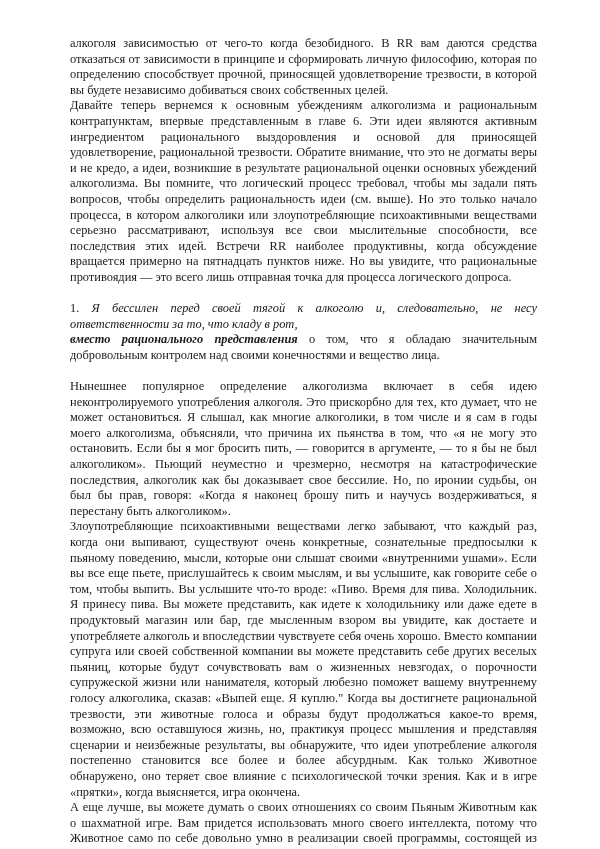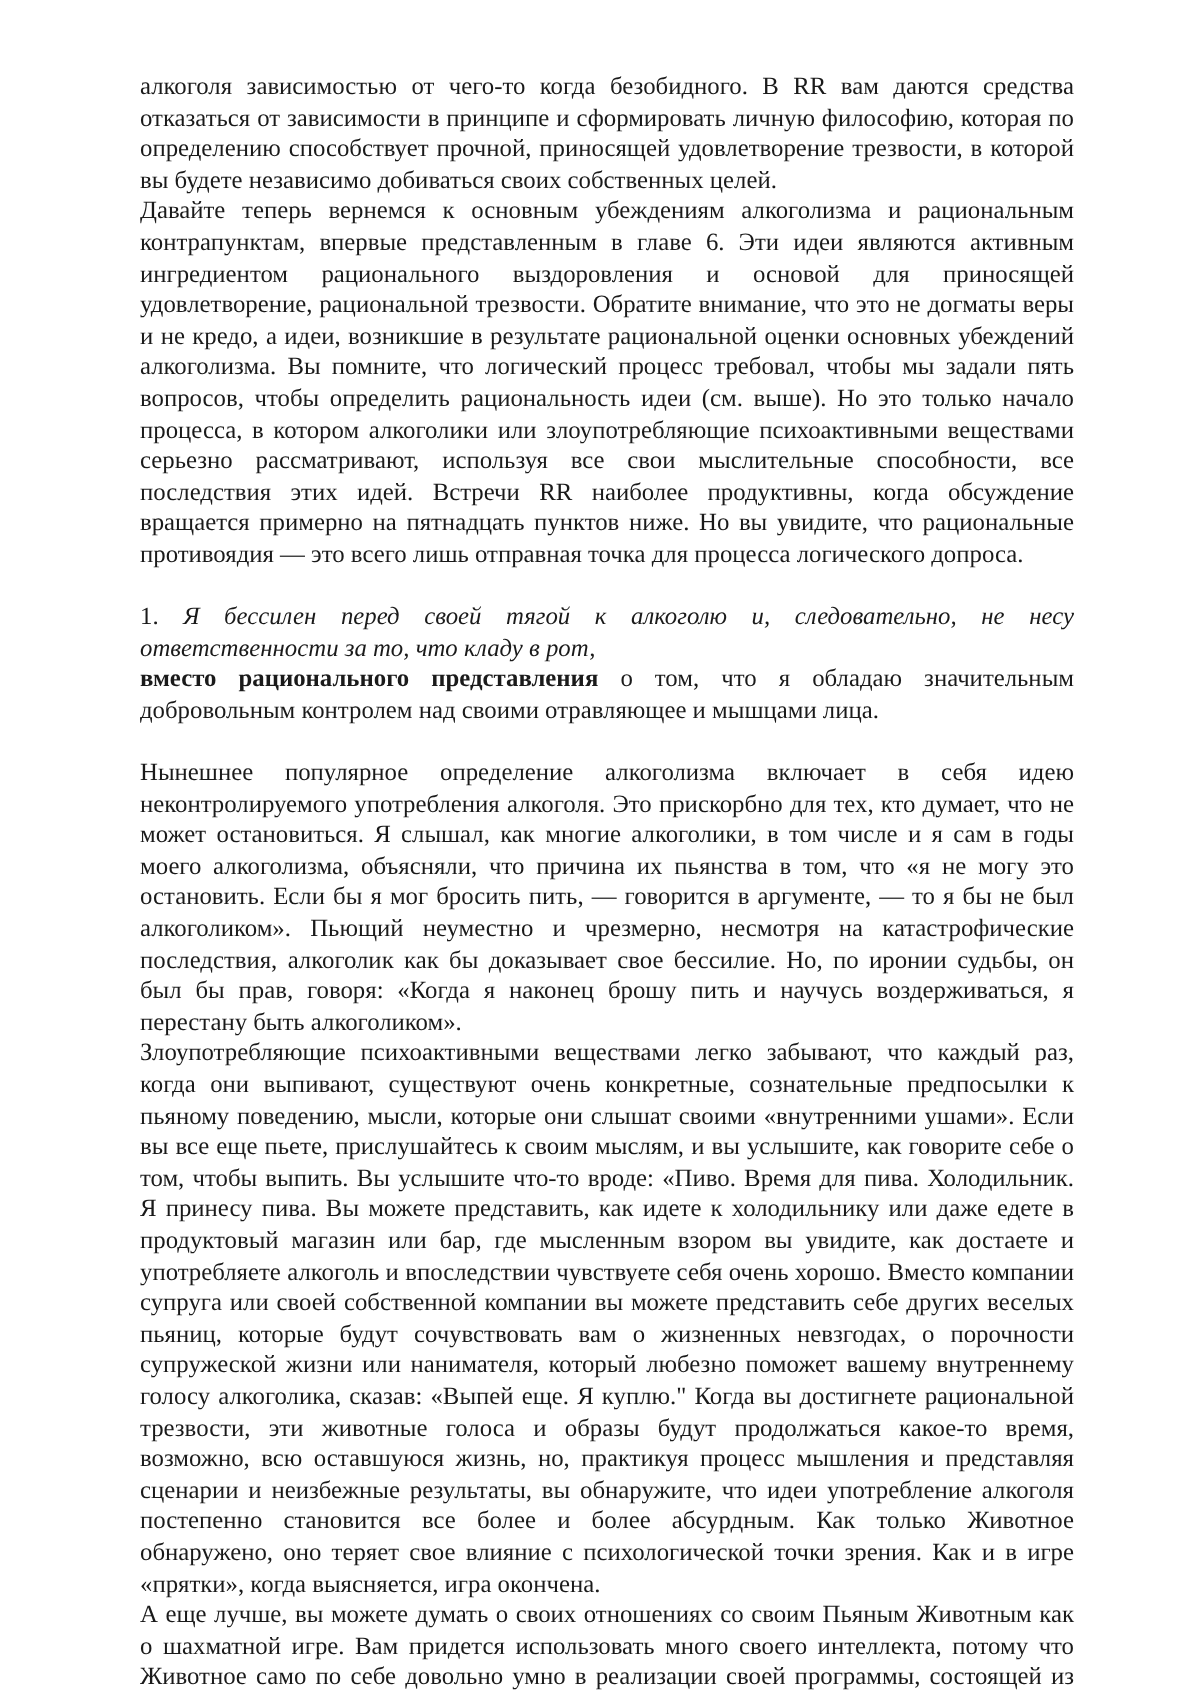--- a/index.html
+++ b/index.html
@@ -11,33 +11,33 @@
     width: 467px;
     font-family: "Liberation Serif", "DejaVu Serif", serif;
     font-size: 12.4px;
     line-height: 15.6px;
     color: #1a1a1a;
     text-align: justify;
   }
   .page p { margin: 0; }
   .gap { height: 15.6px; }
   .it { font-style: italic; margin-top: 16px; }
-  .b { font-weight: bold; }
+  .b { font-weight: bold; font-style: italic; }
   .last-left { text-align-last: left; }
 </style>
 </head>
 <body>
 
 <div class="page">
   <p>алкоголя зависимостью от чего-то когда безобидного. В RR вам даются средства отказаться от зависимости в принципе и сформировать личную философию, которая по определению способствует прочной, приносящей удовлетворение трезвости, в которой вы будете независимо добиваться своих собственных целей.</p>
   <p>Давайте теперь вернемся к основным убеждениям алкоголизма и рациональным контрапунктам, впервые представленным в главе 6. Эти идеи являются активным ингредиентом рационального выздоровления и основой для приносящей удовлетворение, рациональной трезвости. Обратите внимание, что это не догматы веры и не кредо, а идеи, возникшие в результате рациональной оценки основных убеждений алкоголизма. Вы помните, что логический процесс требовал, чтобы мы задали пять вопросов, чтобы определить рациональность идеи (см. выше). Но это только начало процесса, в котором алкоголики или злоупотребляющие психоактивными веществами серьезно рассматривают, используя все свои мыслительные способности, все последствия этих идей. Встречи RR наиболее продуктивны, когда обсуждение вращается примерно на пятнадцать пунктов ниже. Но вы увидите, что рациональные противоядия — это всего лишь отправная точка для процесса логического допроса.</p>
   <div class="gap"></div>
   <p class="last-left">
     <span>1. </span><span class="it">Я бессилен перед своей тягой к алкоголю и, следовательно, не несу ответственности за то, что кладу в рот,</span>
   </p>
   <p>
-    <span class="b">вместо рационального представления</span><span> о том, что я обладаю значительным добровольным контролем над своими отравляющее и мышцами лица.</span>
+    <span class="b">вместо рационального представления</span><span> о том, что я обладаю значительным добровольным контролем над своими конечностями и вещество лица.</span>
   </p>
   <div class="gap"></div>
   <p>Нынешнее популярное определение алкоголизма включает в себя идею неконтролируемого употребления алкоголя. Это прискорбно для тех, кто думает, что не может остановиться. Я слышал, как многие алкоголики, в том числе и я сам в годы моего алкоголизма, объясняли, что причина их пьянства в том, что «я не могу это остановить. Если бы я мог бросить пить, — говорится в аргументе, — то я бы не был алкоголиком». Пьющий неуместно и чрезмерно, несмотря на катастрофические последствия, алкоголик как бы доказывает свое бессилие. Но, по иронии судьбы, он был бы прав, говоря: «Когда я наконец брошу пить и научусь воздерживаться, я перестану быть алкоголиком».</p>
   <p>Злоупотребляющие психоактивными веществами легко забывают, что каждый раз, когда они выпивают, существуют очень конкретные, сознательные предпосылки к пьяному поведению, мысли, которые они слышат своими «внутренними ушами». Если вы все еще пьете, прислушайтесь к своим мыслям, и вы услышите, как говорите себе о том, чтобы выпить. Вы услышите что-то вроде: «Пиво. Время для пива. Холодильник. Я принесу пива. Вы можете представить, как идете к холодильнику или даже едете в продуктовый магазин или бар, где мысленным взором вы увидите, как достаете и употребляете алкоголь и впоследствии чувствуете себя очень хорошо. Вместо компании супруга или своей собственной компании вы можете представить себе других веселых пьяниц, которые будут сочувствовать вам о жизненных невзгодах, о порочности супружеской жизни или нанимателя, который любезно поможет вашему внутреннему голосу алкоголика, сказав: «Выпей еще. Я куплю." Когда вы достигнете рациональной трезвости, эти животные голоса и образы будут продолжаться какое-то время, возможно, всю оставшуюся жизнь, но, практикуя процесс мышления и представляя сценарии и неизбежные результаты, вы обнаружите, что идеи употребление алкоголя постепенно становится все более и более абсурдным. Как только Животное обнаружено, оно теряет свое влияние с психологической точки зрения. Как и в игре «прятки», когда выясняется, игра окончена.</p>
   <p>А еще лучше, вы можете думать о своих отношениях со своим Пьяным Животным как о шахматной игре. Вам придется использовать много своего интеллекта, потому что Животное само по себе довольно умно в реализации своей программы, состоящей из одного пункта, и оно привыкло выигрывать с вами каждую игру. Оно использует множество стратегий, чтобы заставить вас добавить отравляющее вещество в вашу кровь, и тогда вам будет поставлен мат. Чтобы изменить ситуацию, вам нужно выучить и распознать первые движения вашего Животного, а затем быть готовым ответить лучшим собственным ходом.</p>
 </div>
 
 </body></html>

